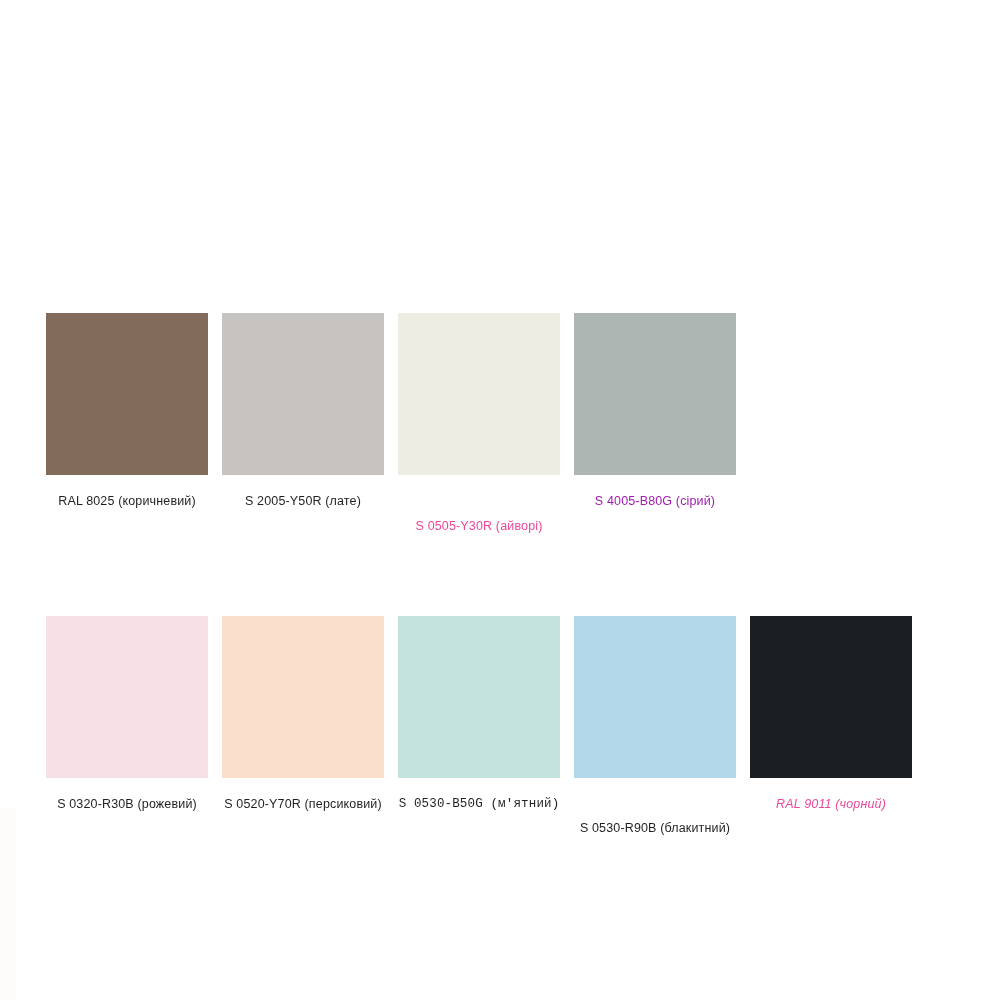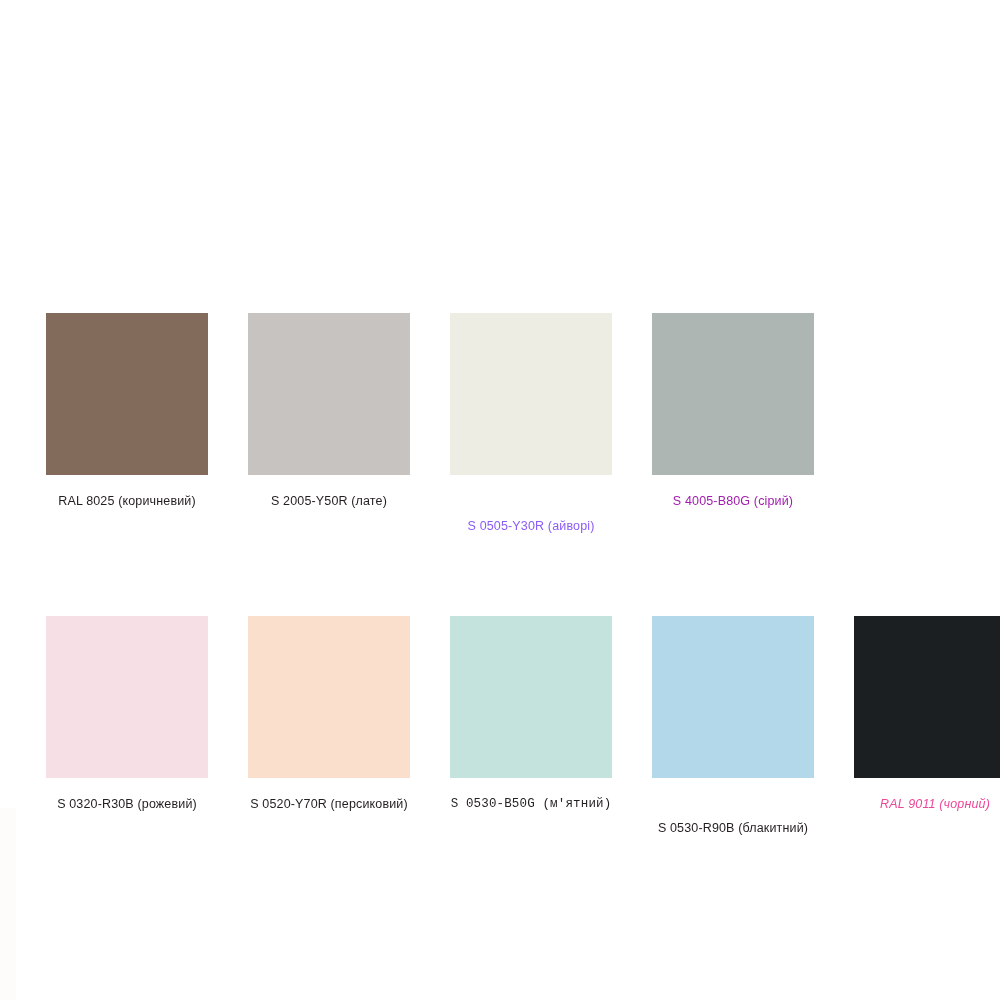--- a/index.html
+++ b/index.html
@@ -39,21 +39,21 @@
     top: 313px;
     width: 908px;
     display: flex;
     flex-direction: column;
     row-gap: 81px;
   }
 
   .row {
     display: flex;
     flex-direction: row;
-    column-gap: 40px;
+    column-gap: 14px;
   }
 
   .swatch-cell {
     width: 162px;
     display: flex;
     flex-direction: column;
     align-items: center;
   }
 
   .chip {
@@ -89,21 +89,21 @@
       <div class="swatch-cell">
         <div class="chip" style="background: rgb(131, 107, 91);"></div>
         <div class="chip-label" style="color: rgb(35, 31, 32);">RAL 8025 (коричневий)</div>
       </div>
       <div class="swatch-cell">
         <div class="chip" style="background: rgb(199, 195, 192);"></div>
         <div class="chip-label" style="color: rgb(35, 31, 32);">S 2005-Y50R (лате)</div>
       </div>
       <div class="swatch-cell">
         <div class="chip" style="background: rgb(237, 237, 228);"></div>
-        <div class="chip-label" style="color: #8b5cf6; margin-top: 44px;">S 0505-Y30R (айворі)</div>
+        <div class="chip-label" style="color: #ec4899; margin-top: 44px;">S 0505-Y30R (айворі)</div>
       </div>
       <div class="swatch-cell">
         <div class="chip" style="background: rgb(174, 182, 180);"></div>
         <div class="chip-label" style="color: #a21caf;">S 4005-B80G (сірий)</div>
       </div>
     </div>
 
     <div class="row">
       <div class="swatch-cell">
         <div class="chip" style="background: rgb(247, 223, 230);"></div>

